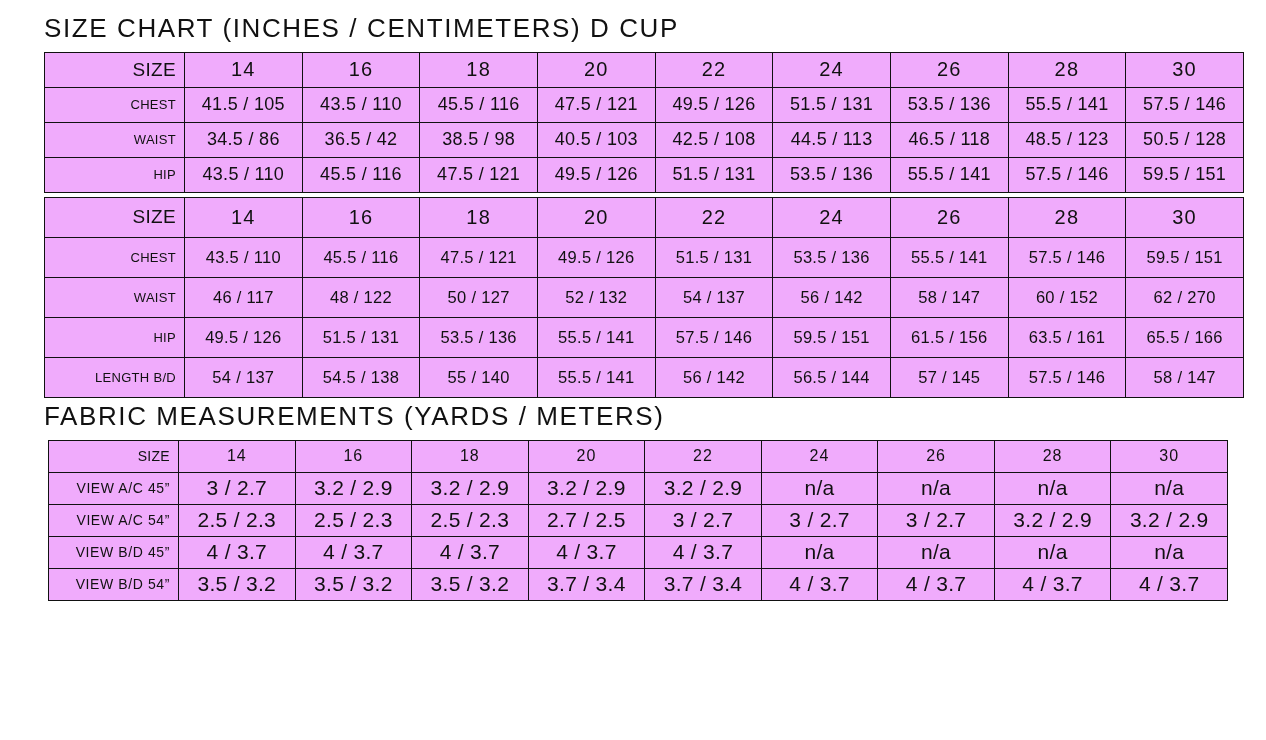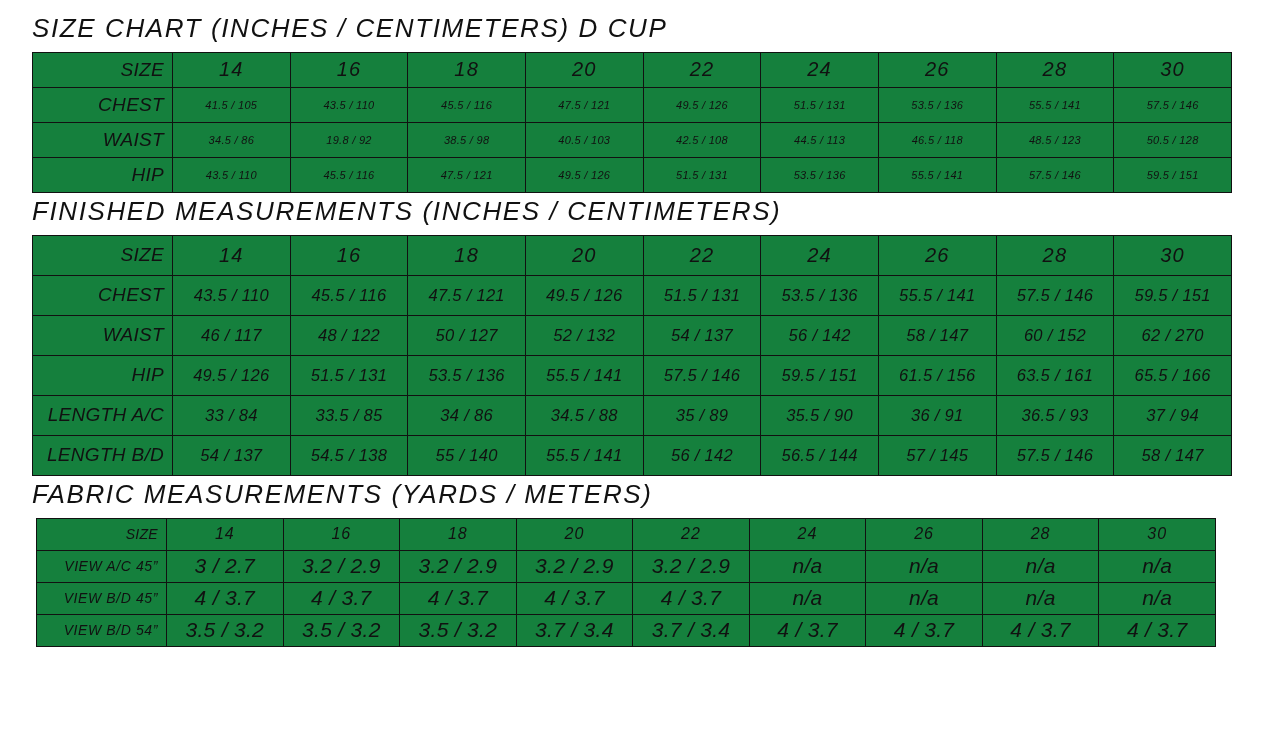--- a/index.html
+++ b/index.html
@@ -12,70 +12,69 @@
     height: 740px;
     font-family: "Liberation Sans", sans-serif;
     color: #1a1a1a;
     overflow: hidden;
   }
   .page {
     position: relative;
     width: 1266px;
     height: 740px;
     box-sizing: border-box;
-    padding: 14px 30px 0 32px;
-    font-style: italic;
+    padding: 14px 30px 0 44px;
   }
   .section {
     margin-bottom: 4px;
   }
   .section-title {
     font-size: 26px;
     letter-spacing: 1.6px;
     font-weight: 400;
     color: #111111;
     margin: 0 0 8px 0;
     line-height: 1.15;
     white-space: nowrap;
   }
   table {
     border-collapse: collapse;
     table-layout: fixed;
-    background: #15803d;
+    background: #f0abfc;
   }
   table.t1, table.t2 {
     width: 1200px;
     margin-left: 0px;
   }
   table.t3 {
     width: 1180px;
     margin-left: 4px;
   }
   td, th {
     border: 1.6px solid #111111;
     text-align: center;
     vertical-align: middle;
     font-weight: 400;
     color: #111111;
     padding: 0;
   }
-  .t1 td, .t1 th { height: 34px; font-size: 11px; letter-spacing: 0.3px; }
+  .t1 td, .t1 th { height: 34px; font-size: 18px; letter-spacing: 0.3px; }
   .t2 td, .t2 th { height: 39px; font-size: 16.5px; letter-spacing: 0.3px; }
   .t3 td, .t3 th { height: 31px; font-size: 21px; letter-spacing: 0.3px; }
 
   .t1 .hdr, .t2 .hdr { font-size: 20px; letter-spacing: 1.2px; }
   .t3 .hdr { font-size: 16px; letter-spacing: 1px; }
 
   .rowlabel {
     text-align: right;
     padding-right: 8px;
     letter-spacing: 1.1px;
     white-space: nowrap;
   }
-  .t1 .rowlabel, .t2 .rowlabel { font-size: 19px; }
+  .t1 .rowlabel, .t2 .rowlabel { font-size: 13px; }
   .t3 .rowlabel { font-size: 14px; letter-spacing: 0.6px; }
 
   .t1 col.first, .t2 col.first { width: 140px; }
   .t3 col.first { width: 130px; }
   .corner-label {
     text-align: right;
     padding-right: 8px;
     letter-spacing: 1.1px;
   }
   .t1 .corner-label, .t2 .corner-label { font-size: 19px; }
@@ -122,21 +121,21 @@
           <td>47.5 / 121</td>
           <td>49.5 / 126</td>
           <td>51.5 / 131</td>
           <td>53.5 / 136</td>
           <td>55.5 / 141</td>
           <td>57.5 / 146</td>
         </tr>
         <tr>
           <td class="rowlabel">WAIST</td>
           <td>34.5 / 86</td>
-          <td>19.8 / 92</td>
+          <td>36.5 / 42</td>
           <td>38.5 / 98</td>
           <td>40.5 / 103</td>
           <td>42.5 / 108</td>
           <td>44.5 / 113</td>
           <td>46.5 / 118</td>
           <td>48.5 / 123</td>
           <td>50.5 / 128</td>
         </tr>
         <tr>
           <td class="rowlabel">HIP</td>
@@ -148,21 +147,20 @@
           <td>53.5 / 136</td>
           <td>55.5 / 141</td>
           <td>57.5 / 146</td>
           <td>59.5 / 151</td>
         </tr>
       </tbody>
     </table>
   </div>
 
   <div class="section">
-    <h2 class="section-title">FINISHED MEASUREMENTS (INCHES / CENTIMETERS)</h2>
     <table class="t2">
       <colgroup>
         <col class="first">
         <col>
           <col>
           <col>
           <col>
           <col>
           <col>
           <col>
@@ -212,32 +210,20 @@
           <td>51.5 / 131</td>
           <td>53.5 / 136</td>
           <td>55.5 / 141</td>
           <td>57.5 / 146</td>
           <td>59.5 / 151</td>
           <td>61.5 / 156</td>
           <td>63.5 / 161</td>
           <td>65.5 / 166</td>
         </tr>
         <tr>
-          <td class="rowlabel">LENGTH A/C</td>
-          <td>33 / 84</td>
-          <td>33.5 / 85</td>
-          <td>34 / 86</td>
-          <td>34.5 / 88</td>
-          <td>35 / 89</td>
-          <td>35.5 / 90</td>
-          <td>36 / 91</td>
-          <td>36.5 / 93</td>
-          <td>37 / 94</td>
-        </tr>
-        <tr>
           <td class="rowlabel">LENGTH B/D</td>
           <td>54 / 137</td>
           <td>54.5 / 138</td>
           <td>55 / 140</td>
           <td>55.5 / 141</td>
           <td>56 / 142</td>
           <td>56.5 / 144</td>
           <td>57 / 145</td>
           <td>57.5 / 146</td>
           <td>58 / 147</td>
@@ -280,20 +266,32 @@
           <td>3.2 / 2.9</td>
           <td>3.2 / 2.9</td>
           <td>3.2 / 2.9</td>
           <td>3.2 / 2.9</td>
           <td>n/a</td>
           <td>n/a</td>
           <td>n/a</td>
           <td>n/a</td>
         </tr>
         <tr>
+          <td class="rowlabel">VIEW A/C 54”</td>
+          <td>2.5 / 2.3</td>
+          <td>2.5 / 2.3</td>
+          <td>2.5 / 2.3</td>
+          <td>2.7 / 2.5</td>
+          <td>3 / 2.7</td>
+          <td>3 / 2.7</td>
+          <td>3 / 2.7</td>
+          <td>3.2 / 2.9</td>
+          <td>3.2 / 2.9</td>
+        </tr>
+        <tr>
           <td class="rowlabel">VIEW B/D 45”</td>
           <td>4 / 3.7</td>
           <td>4 / 3.7</td>
           <td>4 / 3.7</td>
           <td>4 / 3.7</td>
           <td>4 / 3.7</td>
           <td>n/a</td>
           <td>n/a</td>
           <td>n/a</td>
           <td>n/a</td>

